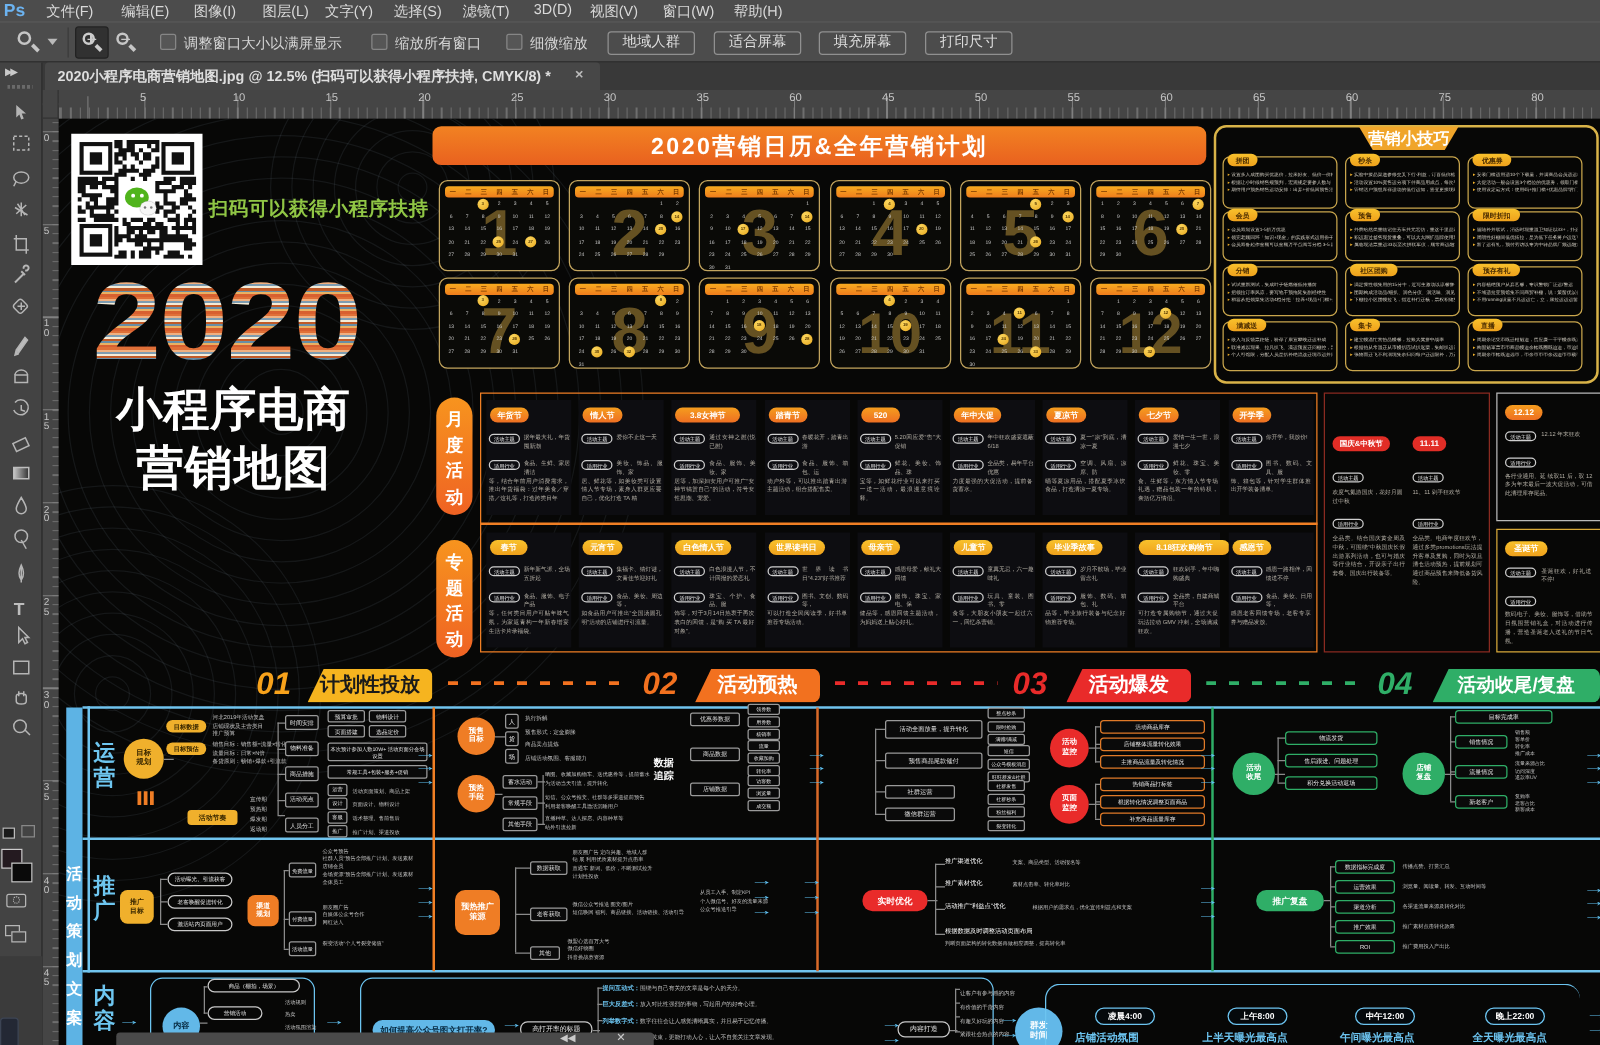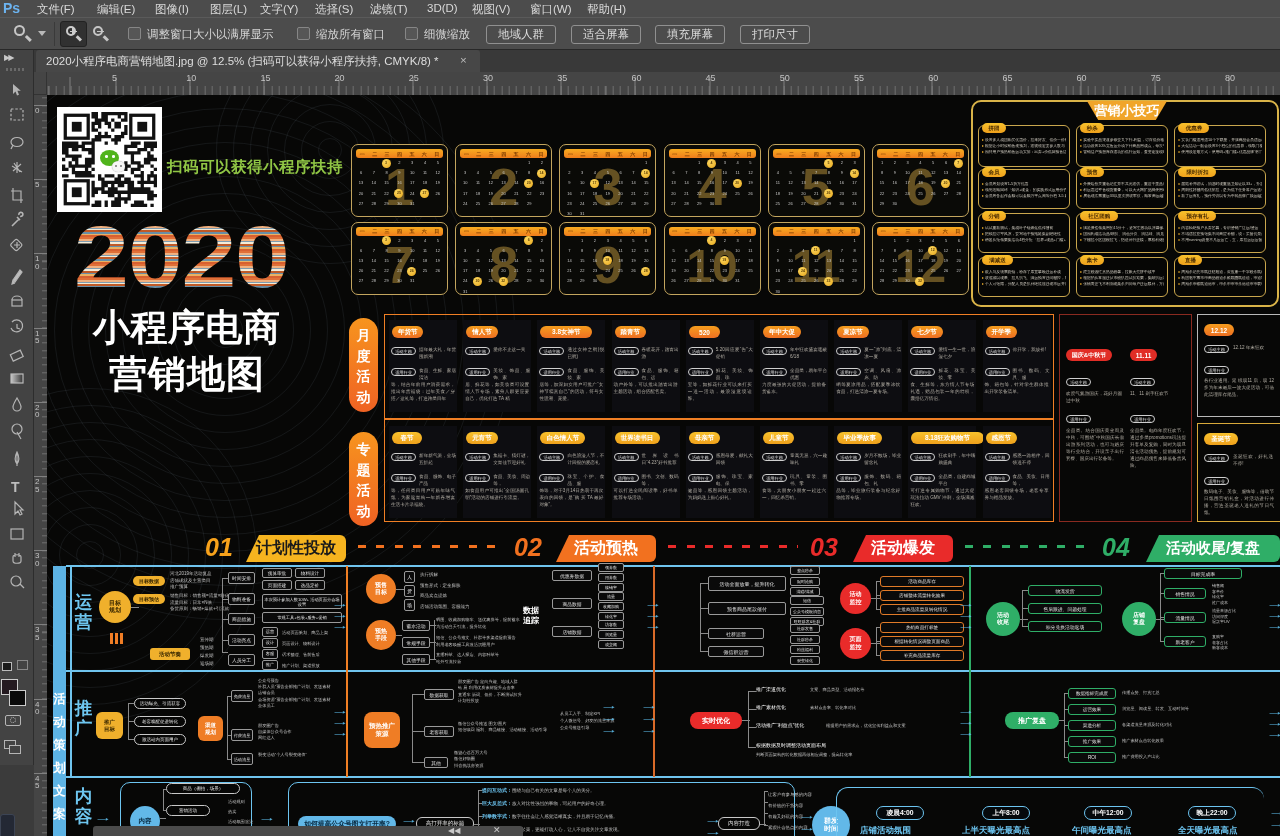--- a/index.html
+++ b/index.html
@@ -8,21 +8,21 @@
 
 #menubar{left:0;top:0;width:1280px;height:17px;background:#4c4c4c;}
 .mi{position:absolute;top:2px;font-size:11.5px;color:#d9d9d9;}
 #opts{left:0;top:17px;width:1280px;height:33px;background:#4c4c4c;border-top:1px solid #5a5a5a;border-bottom:1px solid #282828;}
 .cb{position:absolute;width:13px;height:13px;top:9px;background:#565656;border:1px solid #868686;border-radius:2px;}
 .cblab{position:absolute;top:9px;font-size:11.5px;color:#d6d6d6;}
 .obtn{position:absolute;top:7px;height:19px;border:1px solid #909090;border-radius:3px;
  font-size:11.5px;color:#dedede;text-align:center;line-height:17px;width:70px;}
 #tabbar{left:34px;top:50px;width:1246px;height:22px;background:#393939;}
 #tab{position:absolute;left:2px;top:0;width:444px;height:22px;background:#474747;border-radius:3px 3px 0 0;}
-#tab span{position:absolute;left:10px;top:4px;font-size:11.5px;color:#dedede;white-space:nowrap;}
+#tab span{position:absolute;left:10px;top:4px;font-size:11.5px;color:#dedede;white-space:nowrap;font-weight:bold;}
 #hruler{left:47px;top:72px;width:1233px;height:23px;background:#454545;}
 #vruler{left:34px;top:72px;width:13px;height:764px;background:#454545;}
 #rcorner{left:34px;top:72px;width:13px;height:23px;background:#454545;border-right:1px solid #333;border-bottom:1px solid #333;}
 .rnum{position:absolute;font-size:9px;color:#c3c3c3;}
 .vnum{position:absolute;font-size:8px;color:#c3c3c3;left:35px;line-height:7.5px;text-align:left;width:6px;}
 #toolbar{left:0;top:50px;width:34px;height:786px;background:#434343;border-right:1px solid #2d2d2d;}
 
 #canvas{left:47px;top:95px;width:1233px;height:741px;background:#070706;overflow:hidden;}
 .ring{position:absolute;border:1px solid rgba(150,165,185,0.10);border-radius:50%;}
 
@@ -242,20 +242,21 @@
 <div class="a" style="left:53px;top:55px;width:19px;height:16px;background:#50b41c;border-radius:50%;"></div>
 <div class="a" style="left:58px;top:60px;width:2.5px;height:2.5px;background:#fff;border-radius:50%;"></div>
 <div class="a" style="left:65px;top:60px;width:2.5px;height:2.5px;background:#fff;border-radius:50%;"></div>
 <div class="a" style="left:65px;top:66px;width:13px;height:11px;background:#f6f6f6;border-radius:50%;box-shadow:0 0 1px #888;"></div>
 <div class="a" style="left:68px;top:70px;width:2px;height:2px;background:#777;border-radius:50%;"></div>
 <div class="a" style="left:73px;top:70px;width:2px;height:2px;background:#777;border-radius:50%;"></div>
 <div class="a" style="left:120px;top:62px;font-size:15.5px;color:#90c645;font-weight:bold;white-space:nowrap;letter-spacing:0.5px;">扫码可以获得小程序扶持</div>
 <div class="a" style="left:27px;top:129px;width:230px;font-size:88px;font-weight:bold;letter-spacing:-1px;transform:scaleX(1.12);transform-origin:0 0;background:repeating-linear-gradient(180deg,#e07038 0 2px,#f0b080 2px 3.5px,#7e9cb0 3.5px 5px,#f4ecd8 5px 6.5px,#c05a28 6.5px 8.5px,#688ea6 8.5px 10px,#eab062 10px 11.5px,#d86030 11.5px 13.5px);-webkit-background-clip:text;background-clip:text;color:transparent;line-height:66px;">2020</div>
 <div class="a" style="left:62px;top:254px;font-size:38px;color:#fff;font-weight:bold;white-space:nowrap;letter-spacing:1px;">营销地图</div>
 <div class="a" style="left:46px;top:208px;font-size:37px;color:#fff;font-weight:bold;white-space:nowrap;letter-spacing:0.5px;">小程序电商</div>
+<div class="a flex" style="left:299px;top:6px;width:619px;height:31px;background:linear-gradient(#f28222,#e9611f);border-radius:7px;color:#fff;font-weight:bold;font-size:18.5px;letter-spacing:2px;">2020营销日历&amp;全年营销计划</div>
 <div class="cal" style="left:304px;top:49px;">
       <div class="calhead">
         <span>一</span>
         <span>二</span>
         <span>三</span>
         <span>四</span>
         <span>五</span>
         <span>六</span>
         <span>日</span>
       </div>

